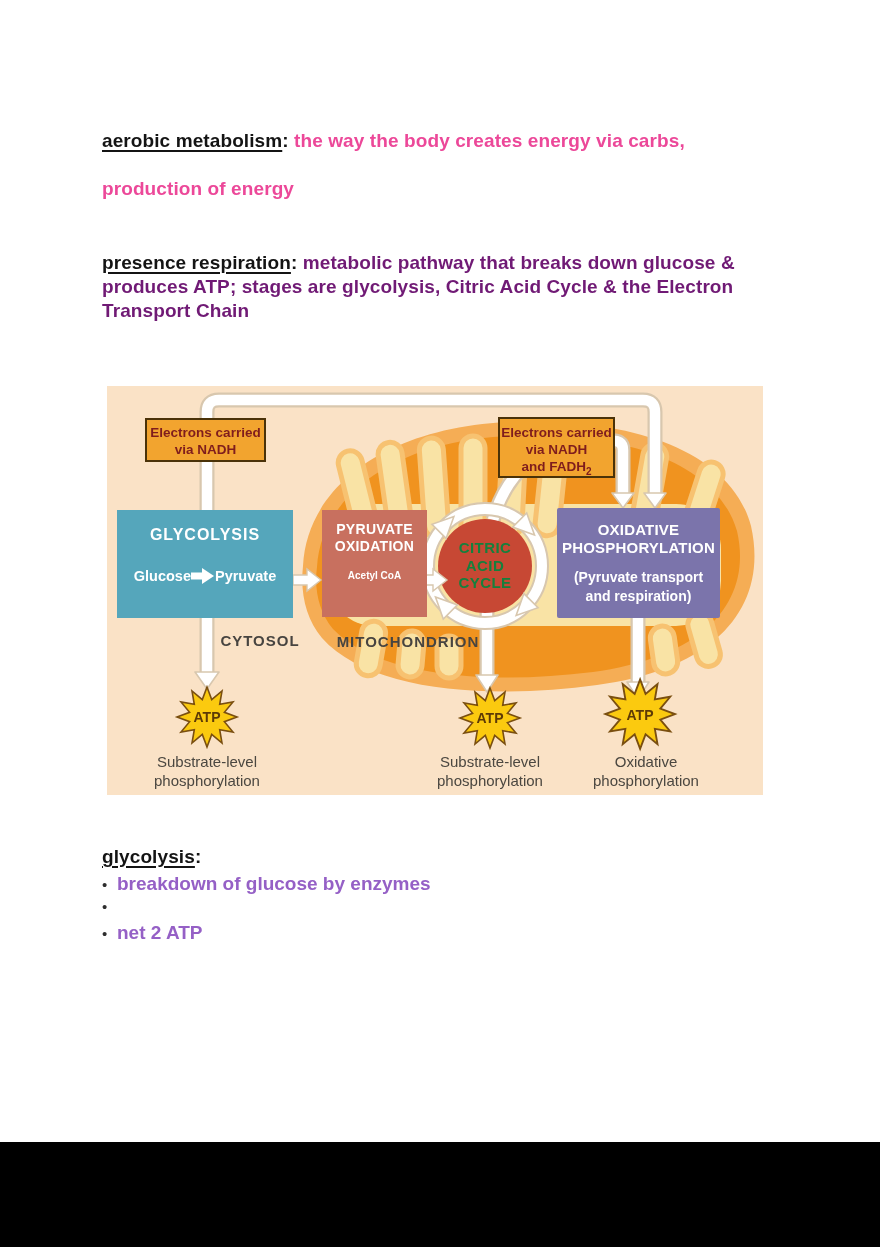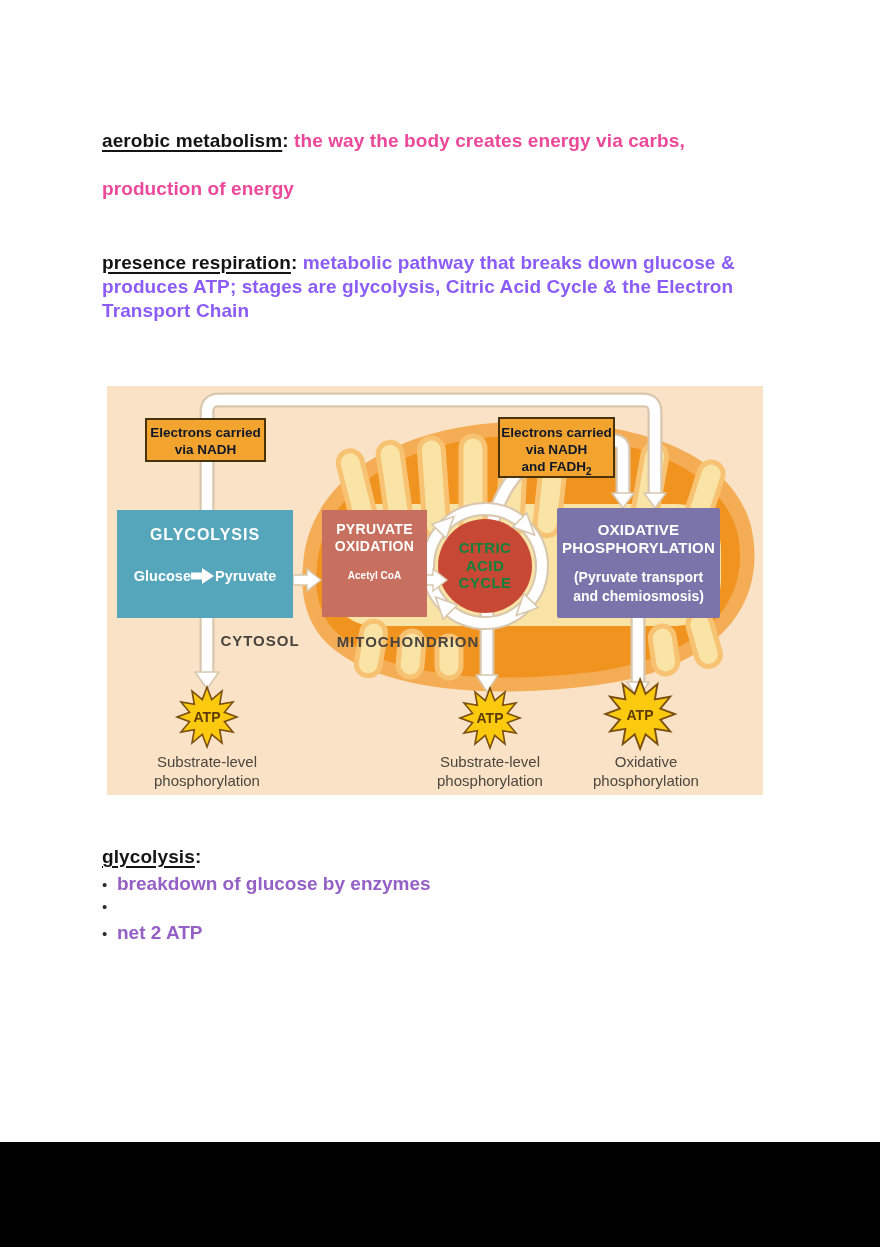--- a/index.html
+++ b/index.html
@@ -4,31 +4,31 @@
 <style>
   html,body{margin:0;padding:0;}
   body{
     width:880px;height:1247px;position:relative;background:#ffffff;
     font-family:"Liberation Sans",sans-serif;overflow:hidden;
   }
   .def{position:absolute;left:102px;margin:0;font-size:19px;font-weight:bold;
        line-height:24px;color:#141414;letter-spacing:.1px;}
   .term{text-decoration:underline;text-decoration-thickness:2px;text-underline-offset:3px;color:#141414;}
   .purple1{color:#ec4899;}
-  .purple2{color:#8b5cf6;}
+  .purple2{color:#701a75;}
   .bullets{position:absolute;left:102px;}
   .bullet-row{display:flex;align-items:baseline;height:24.6px;}
   .dot{color:#2e2e2e;font-size:15px;width:15px;flex:0 0 15px;}
   .btext{color:#9560c6;font-size:19px;font-weight:bold;}
 
   
   .diagram{position:absolute;left:107px;top:386px;width:656px;height:409px;background:#fae2c6;}
   .diagram svg.fig{position:absolute;left:0;top:0;z-index:1;}
   .dgabs{position:absolute;z-index:2;text-align:center;}
-  .ebox{background:#f2a42f;border:2px solid #4a3208;color:#0f172a;
+  .ebox{background:#f2a42f;border:2px solid #4a3208;color:#7f1d1d;
         font-size:13.5px;line-height:17px;font-weight:bold;box-sizing:border-box;padding-top:4px;}
   .glyc{left:10px;top:124px;width:176px;height:108px;background:#55a6bb;color:#fff;box-sizing:border-box;padding-top:16px;}
   .glyc .ttl{font-size:16px;font-weight:bold;letter-spacing:1px;}
   .gp-row{display:flex;justify-content:center;align-items:center;margin-top:24px;
           font-size:14.5px;font-weight:bold;}
   .pyr{left:215px;top:124px;width:105px;height:107px;background:#c8705f;color:#fff;box-sizing:border-box;padding-top:11px;}
   .pyr .ttl{font-size:14px;line-height:17px;font-weight:bold;letter-spacing:.3px;}
   .pyr .mol{font-size:10px;font-weight:bold;margin-top:15px;}
   .oxp{left:450px;top:122px;width:163px;height:110px;background:#7b74ab;color:#fff;box-sizing:border-box;padding-top:13px;border-radius:2px;}
   .oxp .ttl{font-size:15px;line-height:18px;font-weight:bold;letter-spacing:.2px;}
@@ -169,21 +169,21 @@
     <div>CYCLE</div>
   </div>
 
   <div class="dgabs oxp">
     <div class="ttl">
       <div>OXIDATIVE</div>
       <div>PHOSPHORYLATION</div>
     </div>
     <div class="sub">
       <div>(Pyruvate transport</div>
-      <div>and chemiosmosis)</div>
+      <div>and respiration)</div>
     </div>
   </div>
 
   <div class="dgabs region" style="left:83px;top:246px;width:140px;">CYTOSOL</div>
   <div class="dgabs region" style="left:216px;top:247px;width:170px;">MITOCHONDRION</div>
 
   <div class="dgabs outlab" style="left:20px;top:366px;width:160px;">
     <div>Substrate-level</div>
     <div>phosphorylation</div>
   </div>

